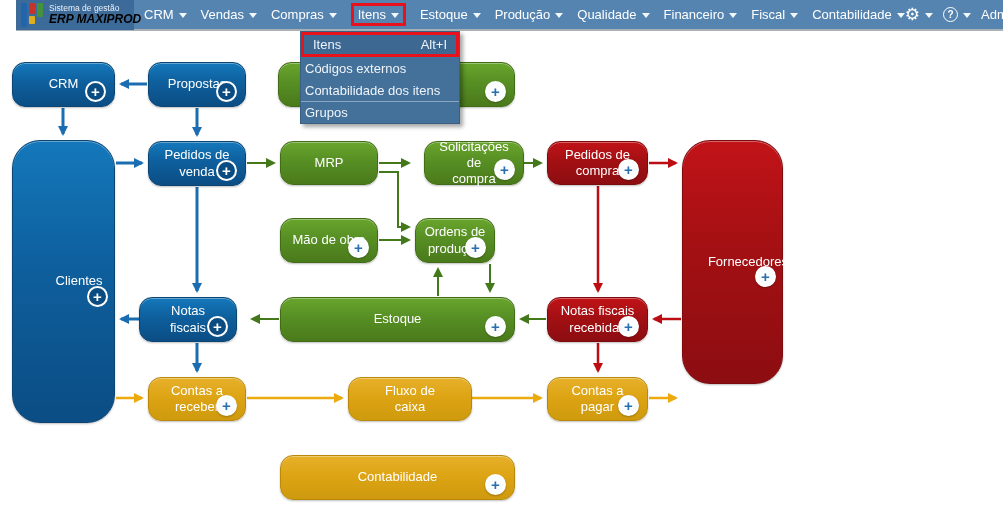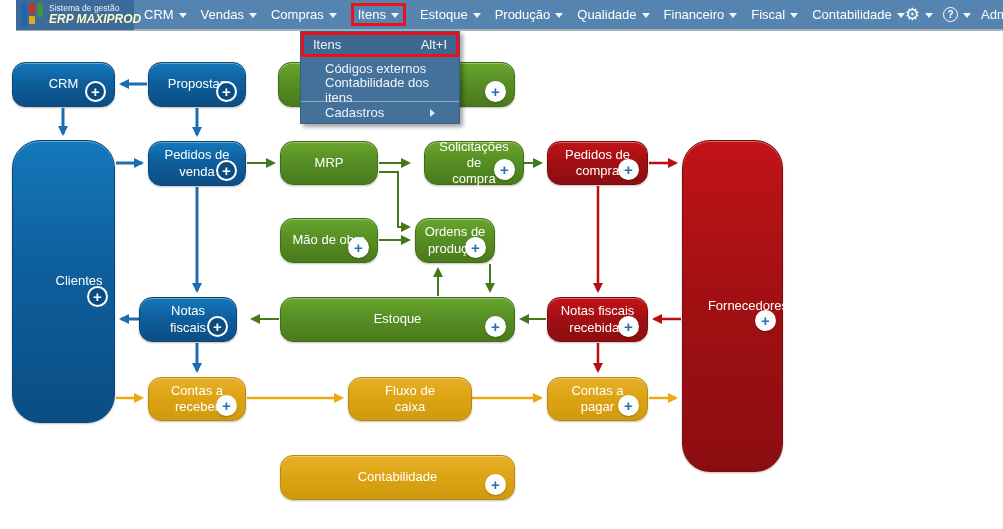--- a/index.html
+++ b/index.html
@@ -20,39 +20,39 @@
   }
   .logo-blocks { display:flex; align-items:flex-start; gap:2px; height:24px; }
   .lb { width:6px; border-radius:1px; }
   .lb-blue { height:24px; background:#2166ad; }
   .lb-col { display:flex; flex-direction:column; gap:2px; }
   .lb-red { height:11px; background:#c5342b; }
   .lb-yellow { height:8px; background:#dfae1f; }
   .lb-green { height:14px; background:#44933c; }
   .brand-text { line-height:1.05; white-space:nowrap; }
   .brand-tagline { font-size:8.5px; color:#eaf1f8; }
-  .brand-name { font-size:12px; font-weight:bold; font-style:italic; color:#fef9c3; }
+  .brand-name { font-size:12px; font-weight:bold; font-style:italic; color:#000000; }
   .nav-menu { display:flex; align-items:center; gap:14px; margin-left:10px; }
   .nav-item { display:flex; align-items:center; gap:5px; font-size:13px; cursor:pointer; white-space:nowrap; }
   .nav-item.hl { border:3px solid #e8121d; padding:1px 4px; gap:5px; }
   .caret { width:0; height:0; border-left:4px solid transparent; border-right:4px solid transparent; border-top:5px solid #f2f7fb; margin-top:1px; }
   .nav-right { margin-left:auto; display:flex; align-items:center; gap:10px; padding-right:12px; }
   .gear { font-size:17px; line-height:1; color:#fff; }
   .help-circle {
     width:15px; height:15px; border:1.5px solid #fff; border-radius:50%;
     display:flex; align-items:center; justify-content:center;
     font-size:10px; font-weight:bold; color:#fff;
   }
   
   .dropdown {
     position:absolute; left:300px; top:31px; width:160px; z-index:30;
     background:#447199; color:#eef4fa; font-size:13px;
     border:1px solid #3a5f83; box-shadow:3px 3px 4px rgba(0,0,0,0.35);
   }
-  .dd-row { display:flex; align-items:center; justify-content:space-between; padding:3px 24px; height:22px; cursor:pointer; }
+  .dd-row { display:flex; align-items:center; justify-content:space-between; padding:3px 4px; height:22px; cursor:pointer; }
   .dd-row.hl { border:3px solid #e8121d; background:#3d6892; height:25px; padding:0 9px; }
   .dd-sep { border-top:1px solid rgba(255,255,255,0.38); }
   .submenu-arrow { width:0; height:0; border-top:4px solid transparent; border-bottom:4px solid transparent; border-left:5px solid #dfe9f2; }
   
   .diagram { position:absolute; left:0; top:31px; width:1003px; height:498px; }
   .arrows { position:absolute; left:0; top:0; z-index:1; }
   .box {
     position:absolute; z-index:2; display:flex; align-items:center; justify-content:center;
     color:#fff; font-size:13px; text-align:center; white-space:pre-line; line-height:1.25;
     border-radius:13px; box-shadow:inset 0 1px 0 rgba(255,255,255,0.35), 0 1px 2px rgba(0,0,0,0.25);
@@ -154,22 +154,21 @@
       <span>Itens</span>
       <span>Alt+I</span>
     </div>
     <div class="dd-row">
       <span>Códigos externos</span>
     </div>
     <div class="dd-row">
       <span>Contabilidade dos itens</span>
     </div>
     <div class="dd-row dd-sep">
-      <span>Cadastros</span>
-      <span class="submenu-arrow"></span>
+      <span>Grupos</span>
     </div>
   </div>
 
   <div class="diagram">
 
     <svg class="arrows" width="1003" height="498" viewBox="0 31 1003 498">
       <defs>
         <marker id="mBlue" markerUnits="userSpaceOnUse" markerWidth="11" markerHeight="11" refX="8" refY="5" orient="auto">
             <path d="M0,0 L10,5 L0,10 z" fill="#1a6db1"></path>
           </marker>
@@ -241,21 +240,21 @@
     <div class="box green" style="left:424px; top:110px; width:100px; height:44px;">
       <span>Solicitações de
 compra</span>
       <span class="plus plus-light">+</span>
     </div>
     <div class="box red" style="left:547px; top:110px; width:101px; height:44px;">
       <span>Pedidos de
 compra</span>
       <span class="plus plus-light">+</span>
     </div>
-    <div class="box red tall" style="left:682px; top:109px; width:101px; height:332px;">
+    <div class="box red tall" style="left:682px; top:109px; width:101px; height:244px;">
       <span>Fornecedores</span>
       <span class="plus plus-light plus-mid">+</span>
     </div>
     <div class="box green" style="left:280px; top:187px; width:98px; height:45px;">
       <span>Mão de obra</span>
       <span class="plus plus-light">+</span>
     </div>
     <div class="box green" style="left:415px; top:187px; width:80px; height:45px;">
       <span>Ordens de
 produção</span>

